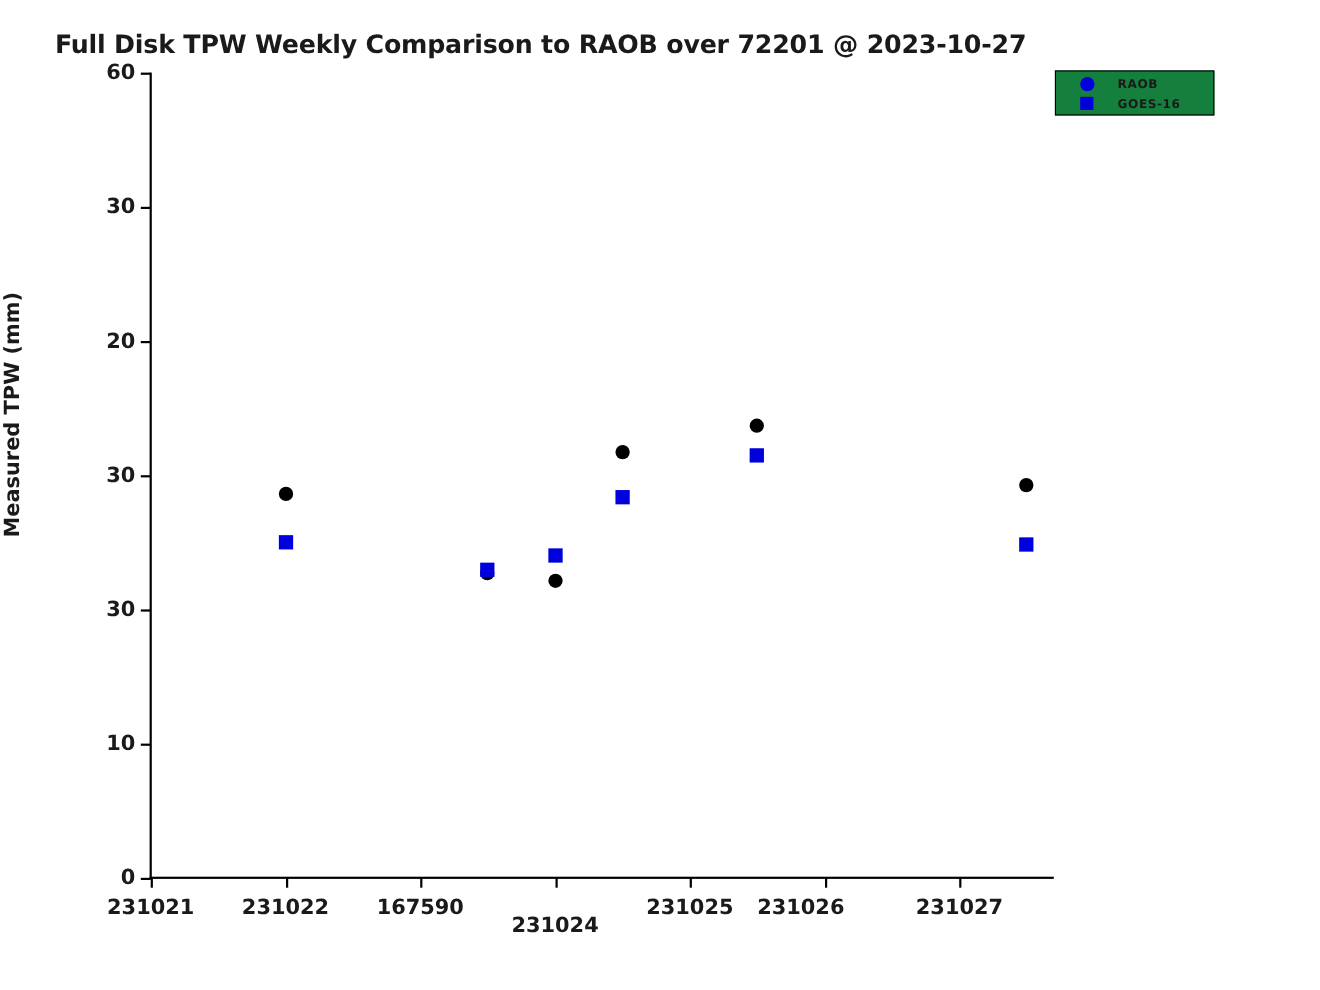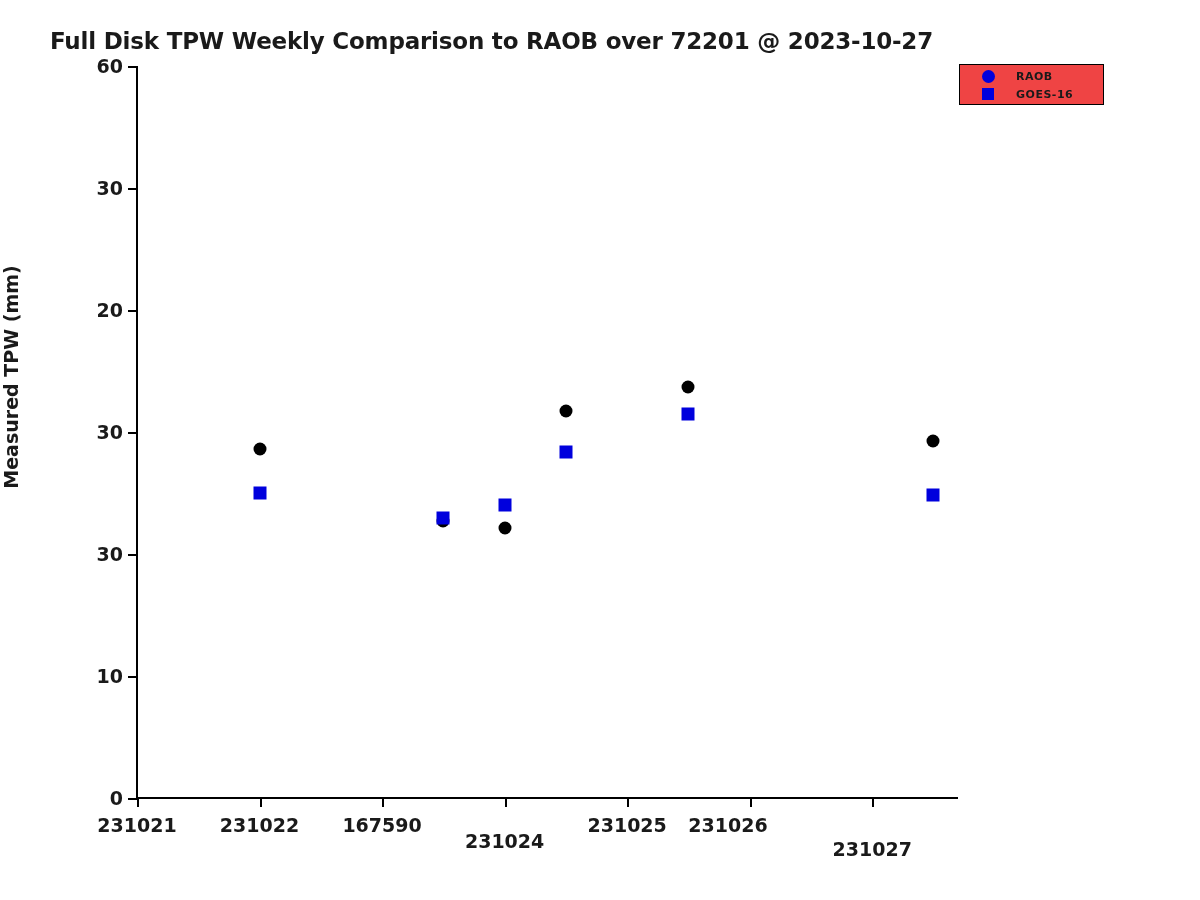--- a/index.html
+++ b/index.html
@@ -125,21 +125,21 @@
     height: 13px;
     background: #0000dd;
   }
   #legend {
     position: absolute;
     left: 959px;
     top: 64px;
     width: 145px;
     height: 41px;
     border: 1.5px solid #000000;
-    background: #ef4444;
+    background: #15803d;
     box-sizing: border-box;
   }
   .legend-row {
     position: absolute;
     left: 0;
     width: 100%;
     height: 20px;
     display: flex;
     align-items: center;
   }
@@ -216,21 +216,21 @@
         <div class="xtick-label" style="left: 122.537px;">231022</div>
         <div class="xtick-mark" style="left: 245.075px;"></div>
         <div class="xtick-label" style="left: 245.075px;">167590</div>
         <div class="xtick-mark" style="left: 367.612px;"></div>
         <div class="xtick-label" style="left: 367.612px; margin-top: 16px;">231024</div>
         <div class="xtick-mark" style="left: 490.149px;"></div>
         <div class="xtick-label" style="left: 490.149px;">231025</div>
         <div class="xtick-mark" style="left: 612.687px;"></div>
         <div class="xtick-label" style="left: 591px;">231026</div>
         <div class="xtick-mark" style="left: 735.224px;"></div>
-        <div class="xtick-label" style="left: 735.224px; margin-top: 24px;">231027</div>
+        <div class="xtick-label" style="left: 735.224px;">231027</div>
       </div>
     <div id="data-points">
         <div class="pt pt-raob" style="left: 122.537px; top: 383.08px; background: rgb(0, 0, 0);"></div>
         <div class="pt pt-raob" style="left: 306.343px; top: 455.06px; background: rgb(0, 0, 0);"></div>
         <div class="pt pt-raob" style="left: 367.612px; top: 462.38px; background: rgb(0, 0, 0);"></div>
         <div class="pt pt-raob" style="left: 428.881px; top: 345.26px; background: rgb(0, 0, 0);"></div>
         <div class="pt pt-raob" style="left: 551.418px; top: 320.86px; background: rgb(0, 0, 0);"></div>
         <div class="pt pt-raob" style="left: 796.493px; top: 374.54px; background: rgb(0, 0, 0);"></div>
         <div class="pt pt-goes" style="left: 122.537px; top: 427px; background: rgb(0, 0, 221);"></div>
         <div class="pt pt-goes" style="left: 306.343px; top: 452.01px; background: rgb(0, 0, 221);"></div>

